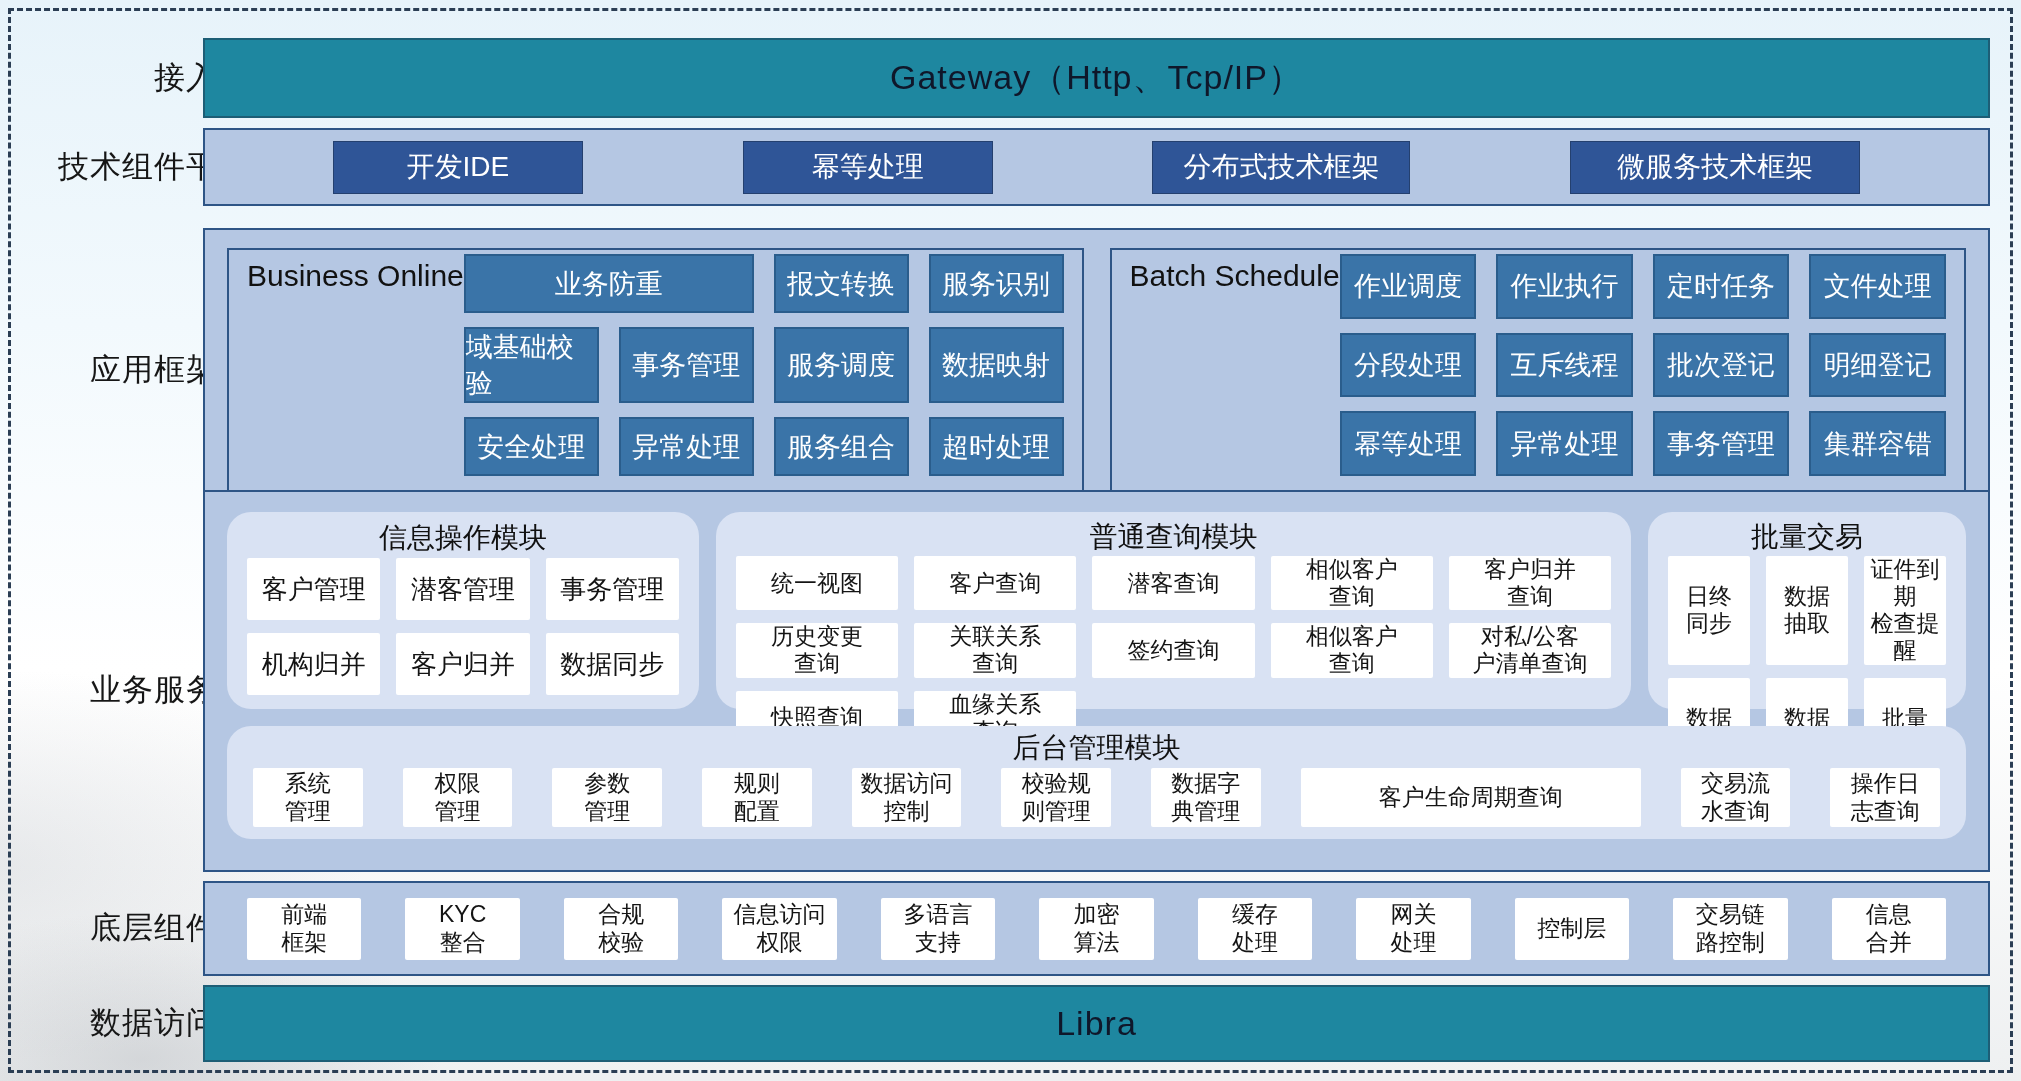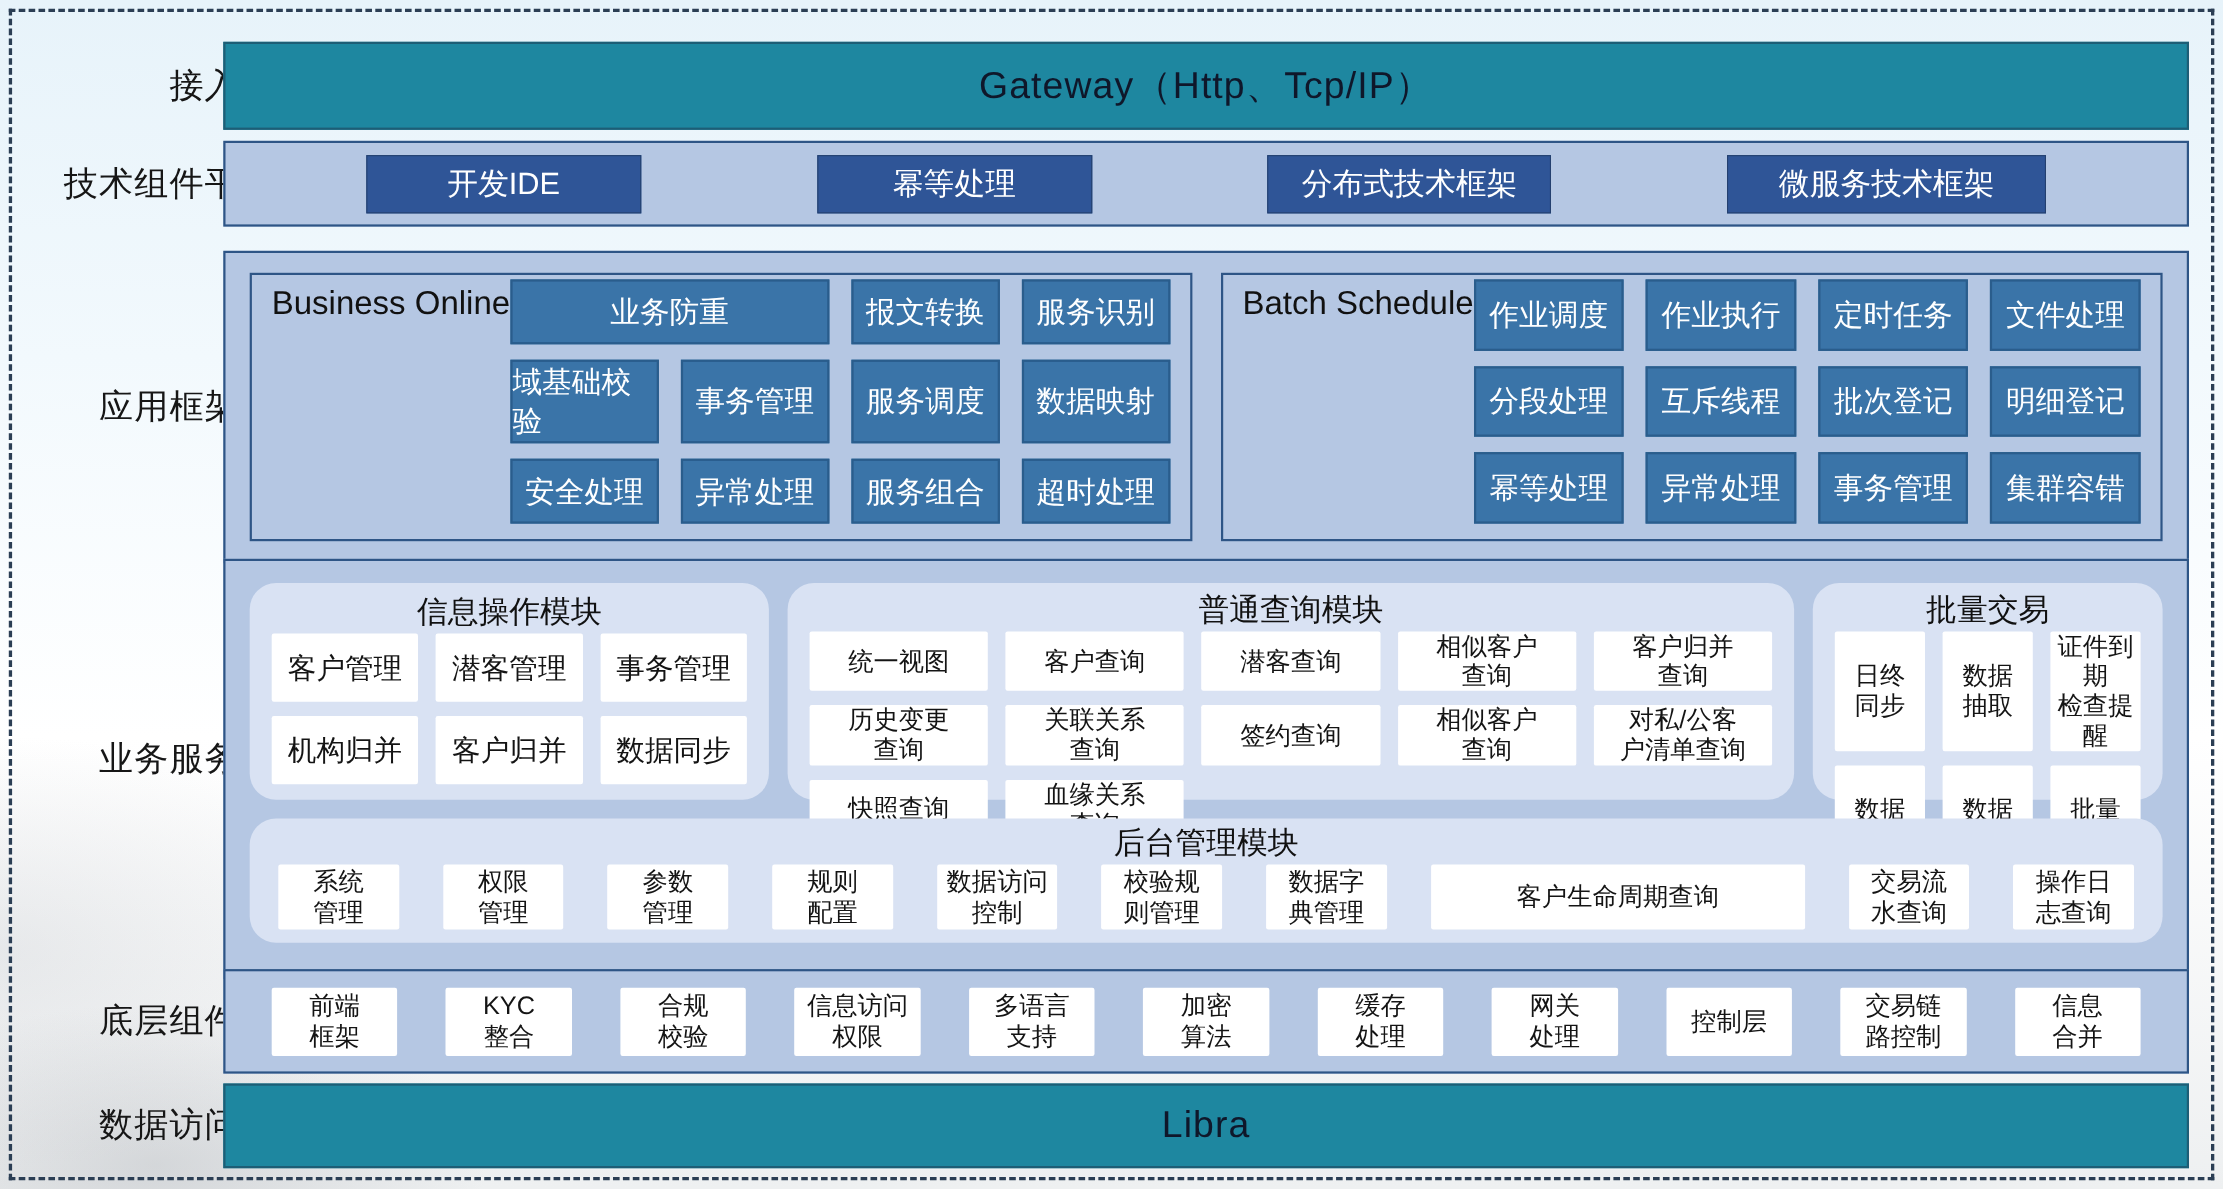--- a/index.html
+++ b/index.html
@@ -53,21 +53,21 @@
   .subpanel-title{height:44px;display:flex;align-items:center;justify-content:center;
     font-size:30px;color:#111;}
   .mgrid{flex:1;display:grid;grid-template-columns:repeat(4,1fr);grid-auto-rows:1fr;gap:14px 20px;}
   .mbox{
     background:#3a74a8;border:2px solid #2a5d8c;color:#fff;
     display:flex;align-items:center;justify-content:center;
     font-size:27px;box-sizing:border-box;
   }
   .bo-grid > div:nth-of-type(1){grid-column:span 2;}
 
-  #bizsvc{top:508px;height:382px;padding:20px 22px 4px;display:flex;flex-direction:column;}
+  #bizsvc{top:490px;height:382px;padding:20px 22px 4px;display:flex;flex-direction:column;}
   .panels-row{display:flex;gap:17px;height:197px;}
   .rpanel{
     background:#d9e2f3;border-radius:24px;
     display:flex;flex-direction:column;padding:6px 20px 14px;box-sizing:border-box;
   }
   .rpanel-title{height:40px;display:flex;align-items:center;justify-content:center;
     font-size:28px;color:#111;}
   #panel-info{flex:0 0 472px;}
   #panel-query{flex:1 1 0;}
   #panel-batch{flex:0 0 318px;}

